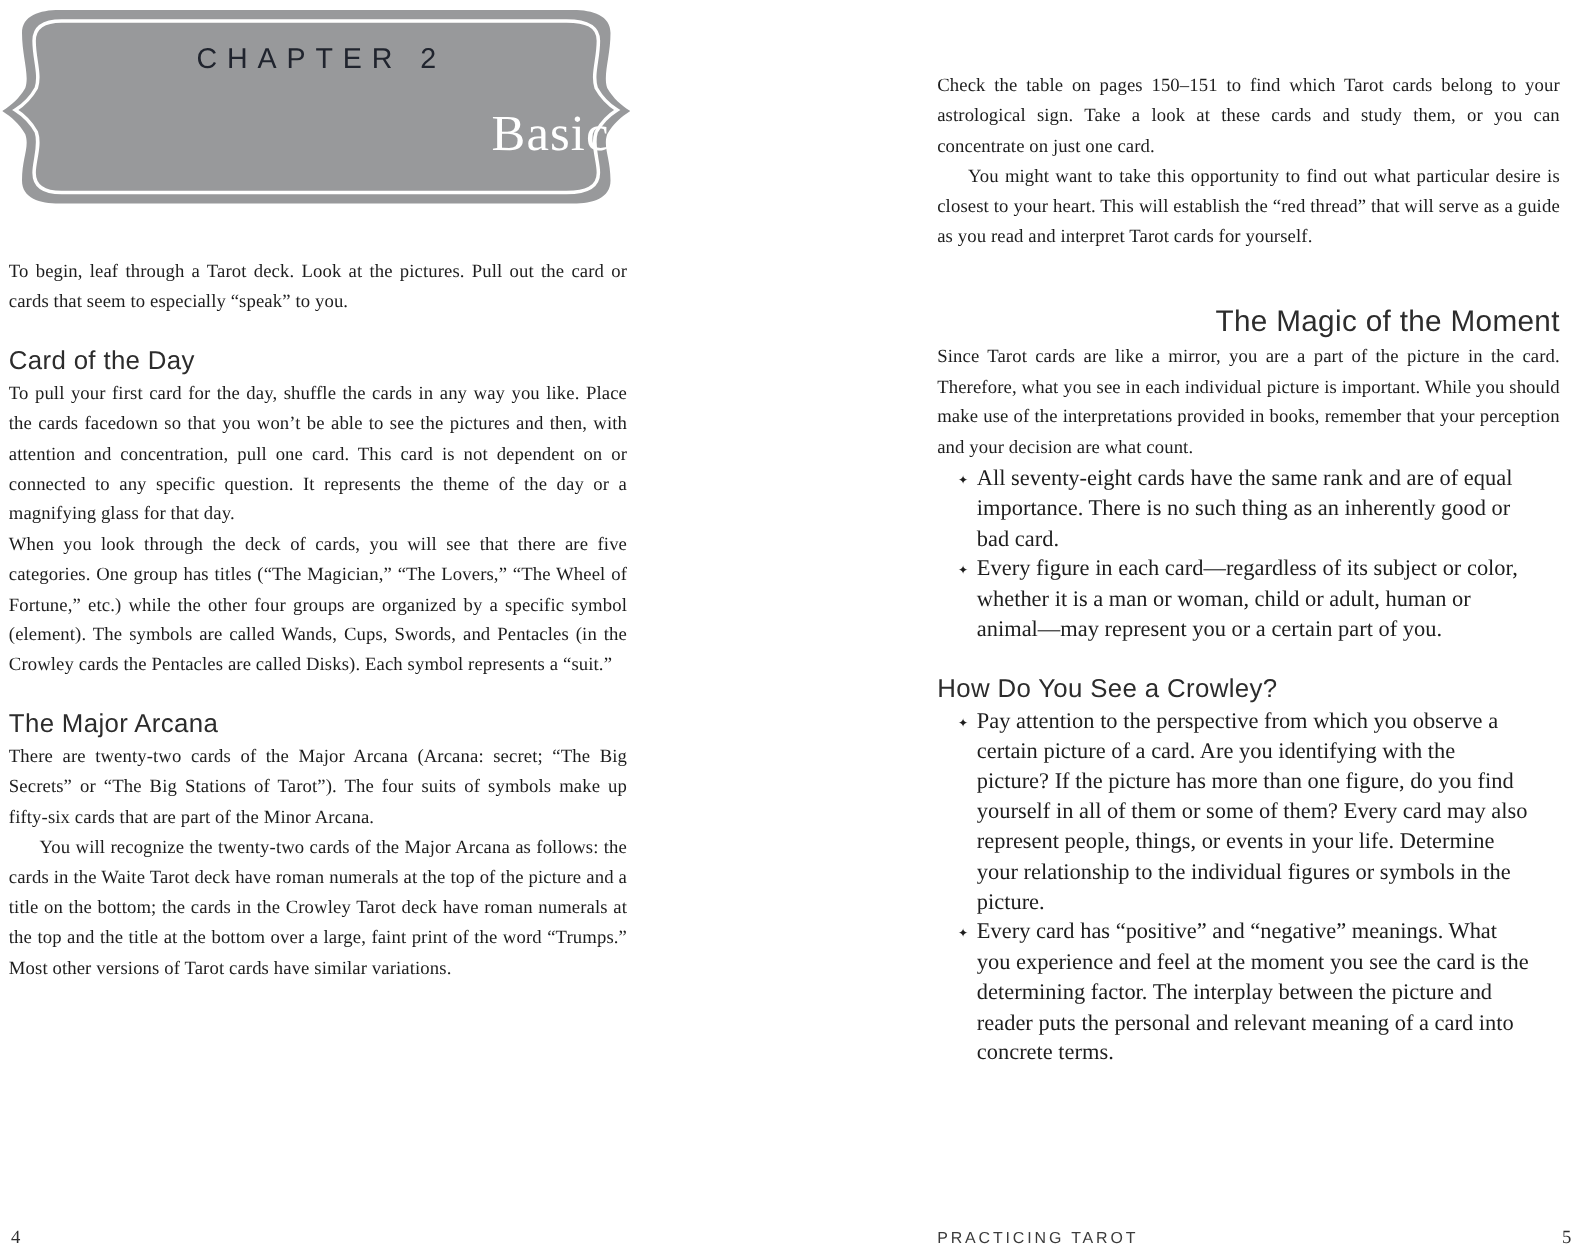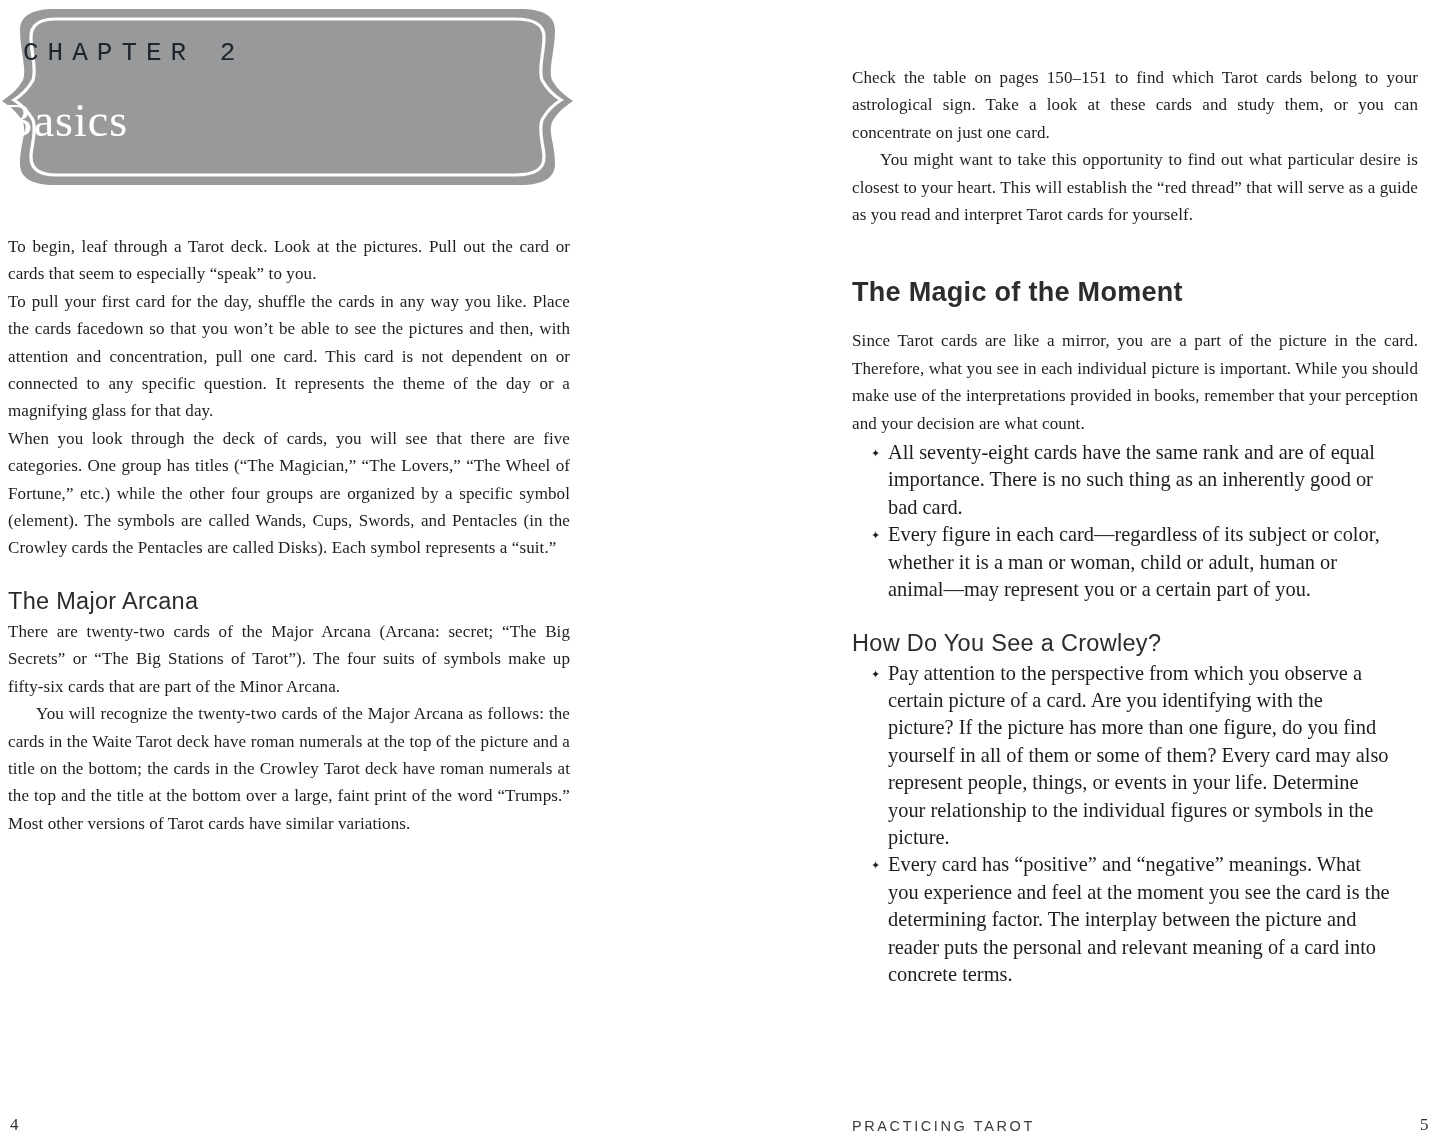--- a/index.html
+++ b/index.html
@@ -18,44 +18,44 @@
   }
   .indent{text-indent:28px;}
 
   
   .sec-h{
     margin:24px 0 2px 0;font-family:"Liberation Sans","DejaVu Sans",sans-serif;
     font-weight:300;font-size:23.5px;line-height:30px;color:#2c2c2c;letter-spacing:0.3px;
   }
   .sec-h.first{margin-top:0;}
   .sec-h.centered{
-    text-align:left;font-size:27px;line-height:36px;margin-top:46px;margin-bottom:17px;font-weight:bold;
+    text-align:right;font-size:27px;line-height:36px;margin-top:46px;margin-bottom:0;
   }
 
   
   ul.bullets{list-style:none;margin:2px 0 0 0;padding:0 0 0 36px;}
   ul.bullets li{
     position:relative;width:505px;font-size:20.4px;line-height:27.4px;
     text-align:left;margin:0;
   }
   ul.bullets .bullet{
     position:absolute;left:-17px;top:1px;
     font-family:"DejaVu Sans",sans-serif;font-size:11px;color:#1d1d1d;
   }
 
   
   .banner{position:absolute;left:-6px;top:6px;width:571px;height:182px;}
   .banner svg{position:absolute;left:0;top:0;}
   .banner .chapter-label{
-    position:absolute;left:12px;top:32px;width:100%;text-align:left;
-    font-family:Liberation Mono, monospace;font-size:26px;
+    position:absolute;left:0;top:32px;width:100%;text-align:center;
+    font-family:Liberation Sans, sans-serif;font-size:26px;
     letter-spacing:9px;text-indent:9px;color:#20242e;font-weight:500;
   }
   .banner .banner-title{
-    position:absolute;left:0;top:88px;width:100%;text-align:left;
+    position:absolute;left:0;top:88px;width:100%;text-align:right;
     font-family:"Liberation Serif","DejaVu Serif",serif;font-size:46px;
     color:#ffffff;letter-spacing:1px;font-weight:400;
   }
 
   
   .page-num{
     position:absolute;font-size:17px;color:#2e2e2e;
     font-family:"Liberation Serif","DejaVu Serif",serif;
   }
   .page-num.left{left:10px;top:1115px;}
@@ -76,20 +76,21 @@
       <path fill="#98999B" d="M 52 3 H 519 C 537 3 553 8 553 24 C 553 45 546 62 550 74 C 556 84 562 89 571 95 C 562 101 556 106 550 116 C 546 128 553 137 553 158 C 553 174 537 179 519 179 H 52 C 34 179 18 174 18 158 C 18 137 25 128 21 116 C 15 106 9 101 0 95 C 9 89 15 84 21 74 C 25 62 18 45 18 24 C 18 8 34 3 52 3 Z"></path>
       <path fill="none" stroke="#FFFFFF" stroke-width="3.2" d="M 54 13 H 513 C 530 13 542 17 542 31 C 542 48 536 62 540 74 C 545 83 551 89 559 94 C 551 99 545 105 540 114 C 536 126 542 140 542 151 C 542 165 530 169 513 169 H 54 C 41 169 29 165 29 151 C 29 140 35 126 31 114 C 26 105 20 99 12 94 C 20 89 26 83 31 74 C 35 62 29 48 29 31 C 29 17 41 13 54 13 Z"></path>
     </svg>
     <div class="chapter-label">CHAPTER 2</div>
     <div class="banner-title">Basics</div>
   </div>
 
   <p class="body-p">To begin, leaf through a Tarot deck. Look at the pictures. Pull out the card or cards that seem to especially “speak” to you.</p>
 
   <section>
+    <h2 class="sec-h">Card of the Day</h2>
     <p class="body-p">To pull your first card for the day, shuffle the cards in any way you like. Place the cards facedown so that you won’t be able to see the pictures and then, with attention and concentration, pull one card. This card is not dependent on or connected to any specific question. It represents the theme of the day or a magnifying glass for that day.</p>
   </section>
 
   <section>
     <p class="body-p">When you look through the deck of cards, you will see that there are five categories. One group has titles (“The Magician,” “The Lovers,” “The Wheel of Fortune,” etc.) while the other four groups are organized by a specific symbol (element). The symbols are called Wands, Cups, Swords, and Pentacles (in the Crowley cards the Pentacles are called Disks). Each symbol represents a “suit.”</p>
   </section>
 
   <section>
     <h2 class="sec-h">The Major Arcana</h2>
     <p class="body-p">There are twenty-two cards of the Major Arcana (Arcana: secret; “The Big Secrets” or “The Big Stations of Tarot”). The four suits of symbols make up fifty-six cards that are part of the Minor Arcana.</p>

